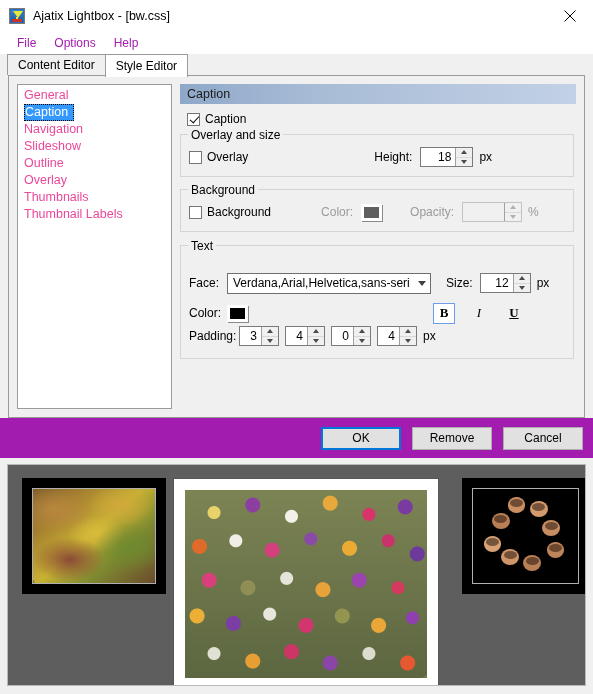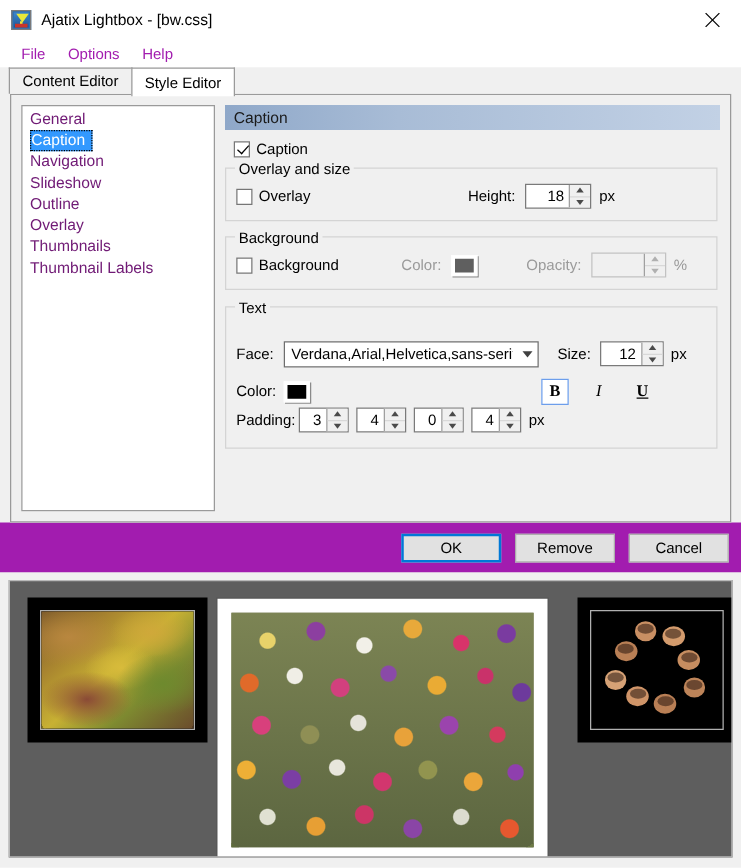--- a/index.html
+++ b/index.html
@@ -158,21 +158,21 @@
     border: 1px solid #9a9a9a;
     box-sizing: border-box;
     padding: 2px 0 0 0;
     flex: 0 0 auto;
   }
   .list-item {
     font-size: 12.5px;
     padding: 1px 4px 1px 6px;
     line-height: 15px;
     white-space: nowrap;
-    color: #701a75;
+    color: #ec4899;
   }
   .list-item.selected {
     background: #3399ff;
     color: #ffffff;
     outline: 1px dotted #000;
     outline-offset: -1px;
     display: inline-block;
     padding-right: 6px;
     margin-left: 6px;
     padding-left: 1px;
@@ -602,21 +602,21 @@
 
       <div class="group disabled" style="margin-top:12px;">
         <span class="glabel">Background</span>
         <div class="grow" style="height:20px;">
           <span class="cb"></span>
           <span class="cb-label">Background</span>
           <span class="lbl dim" style="margin-left:50px;">Color:</span>
           <span class="swatch" style="margin-left:8px;">
             <span class="sw-in" style="background:#5f5f5f;"></span>
           </span>
-          <span class="lbl dim" style="margin-left:39px;">Opacity:</span>
+          <span class="lbl dim" style="margin-left:28px;">Opacity:</span>
           <span class="spin dim" style="width:60px;margin-left:8px;">
             <span class="sval"></span>
             <span class="sbtns">
               <span class="sb">
                   <span class="arrow-up"></span>
                 </span>
               <span class="sb">
                   <span class="arrow-dn"></span>
                 </span>
             </span>

